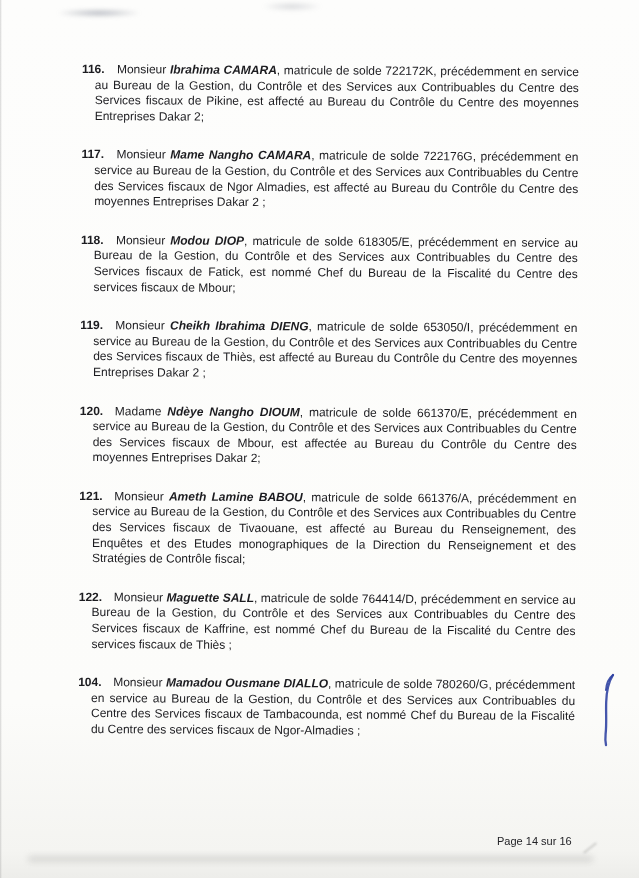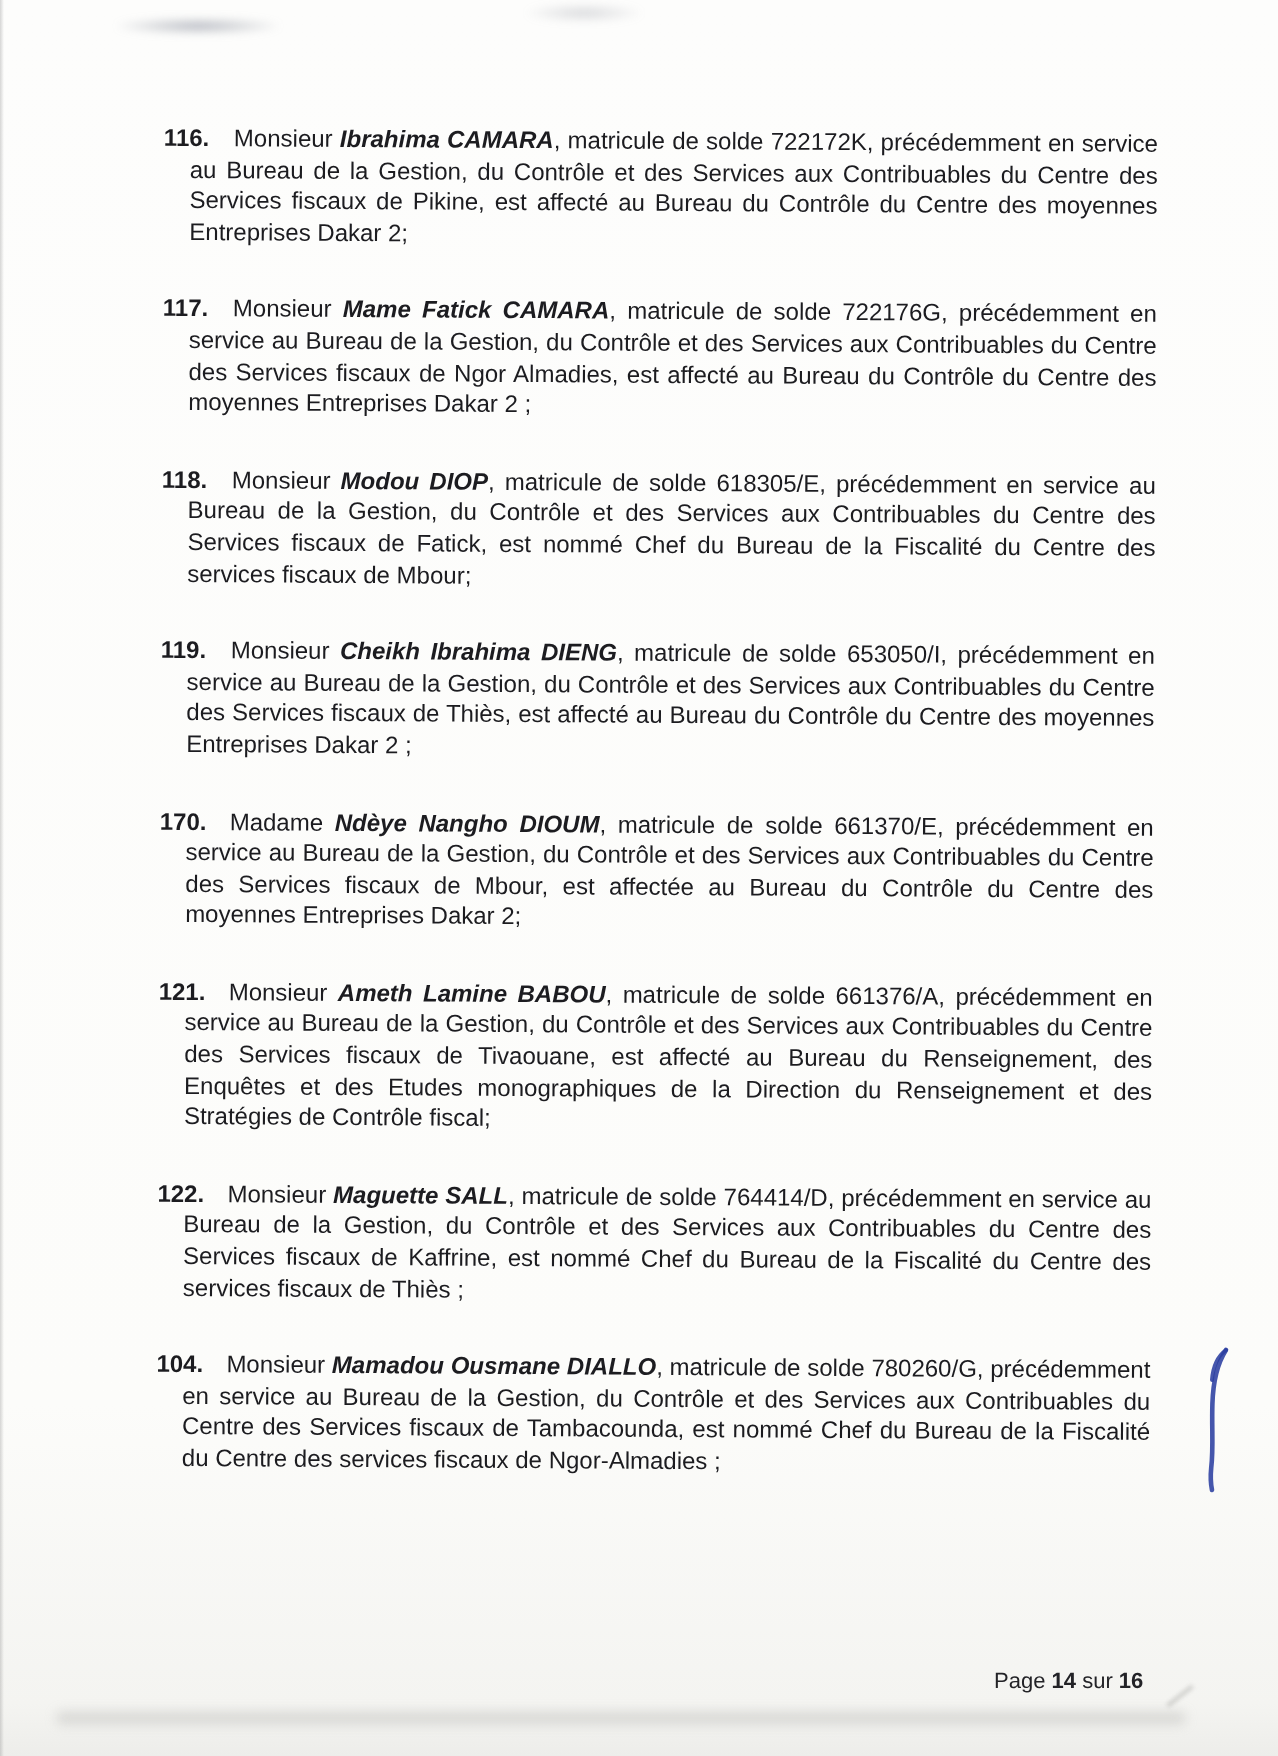--- a/index.html
+++ b/index.html
@@ -33,21 +33,21 @@
   }
   .entry .num{
     position:absolute;left:-13px;top:0;
     font-weight:bold;text-indent:0;
   }
   .entry b{font-weight:bold;font-style:italic;}
   .footer{
     position:absolute;left:497px;top:835px;
     font-size:11px;color:#232327;white-space:nowrap;
   }
-  .footer b{font-weight:bold;}
+  .footer b{font-weight:normal;}
   .pen-mark{position:absolute;left:593px;top:666px;width:30px;height:88px;}
   .pen-mark path{fill:none;stroke-linecap:round;stroke-linejoin:round;opacity:.88;}
   .bottom-shadow{
     position:absolute;left:28px;top:856px;width:565px;height:6px;
     background:rgba(165,165,160,.34);filter:blur(3px);border-radius:4px;
   }
   .corner-mark{
     position:absolute;left:582px;top:847px;width:16px;height:2px;
     background:rgba(160,160,158,.45);transform:rotate(-38deg);filter:blur(1px);
   }
@@ -61,33 +61,33 @@
   <div class="smudge smudge-1"></div>
   <div class="smudge smudge-2"></div>
 
   <div class="content">
 
     <div class="entry">
       <span class="num">116.</span><span>Monsieur </span><b>Ibrahima CAMARA</b><span>, matricule de solde 722172K, précédemment en service au Bureau de la Gestion, du Contrôle et des Services aux Contribuables du Centre des Services fiscaux de Pikine, est affecté au Bureau du Contrôle du Centre des moyennes Entreprises Dakar 2;</span>
     </div>
 
     <div class="entry">
-      <span class="num">117.</span><span>Monsieur </span><b>Mame Fatick CAMARA</b><span>, matricule de solde 722176G, précédemment en service au Bureau de la Gestion, du Contrôle et des Services aux Contribuables du Centre des Services fiscaux de Ngor Almadies, est affecté au Bureau du Contrôle du Centre des moyennes Entreprises Dakar 2 ;</span>
+      <span class="num">117.</span><span>Monsieur </span><b>Mame Nangho CAMARA</b><span>, matricule de solde 722176G, précédemment en service au Bureau de la Gestion, du Contrôle et des Services aux Contribuables du Centre des Services fiscaux de Ngor Almadies, est affecté au Bureau du Contrôle du Centre des moyennes Entreprises Dakar 2 ;</span>
     </div>
 
     <div class="entry">
       <span class="num">118.</span><span>Monsieur </span><b>Modou DIOP</b><span>, matricule de solde 618305/E, précédemment en service au Bureau de la Gestion, du Contrôle et des Services aux Contribuables du Centre des Services fiscaux de Fatick, est nommé Chef du Bureau de la Fiscalité du Centre des services fiscaux de Mbour;</span>
     </div>
 
     <div class="entry">
       <span class="num">119.</span><span>Monsieur </span><b>Cheikh Ibrahima DIENG</b><span>, matricule de solde 653050/I, précédemment en service au Bureau de la Gestion, du Contrôle et des Services aux Contribuables du Centre des Services fiscaux de Thiès, est affecté au Bureau du Contrôle du Centre des moyennes Entreprises Dakar 2 ;</span>
     </div>
 
     <div class="entry">
-      <span class="num">170.</span><span>Madame </span><b>Ndèye Nangho DIOUM</b><span>, matricule de solde 661370/E, précédemment en service au Bureau de la Gestion, du Contrôle et des Services aux Contribuables du Centre des Services fiscaux de Mbour, est affectée au Bureau du Contrôle du Centre des moyennes Entreprises Dakar 2;</span>
+      <span class="num">120.</span><span>Madame </span><b>Ndèye Nangho DIOUM</b><span>, matricule de solde 661370/E, précédemment en service au Bureau de la Gestion, du Contrôle et des Services aux Contribuables du Centre des Services fiscaux de Mbour, est affectée au Bureau du Contrôle du Centre des moyennes Entreprises Dakar 2;</span>
     </div>
 
     <div class="entry">
       <span class="num">121.</span><span>Monsieur </span><b>Ameth Lamine BABOU</b><span>, matricule de solde 661376/A, précédemment en service au Bureau de la Gestion, du Contrôle et des Services aux Contribuables du Centre des Services fiscaux de Tivaouane, est affecté au Bureau du Renseignement, des Enquêtes et des Etudes monographiques de la Direction du Renseignement et des Stratégies de Contrôle fiscal;</span>
     </div>
 
     <div class="entry">
       <span class="num">122.</span><span>Monsieur </span><b>Maguette SALL</b><span>, matricule de solde 764414/D, précédemment en service au Bureau de la Gestion, du Contrôle et des Services aux Contribuables du Centre des Services fiscaux de Kaffrine, est nommé Chef du Bureau de la Fiscalité du Centre des services fiscaux de Thiès ;</span>
     </div>
 

